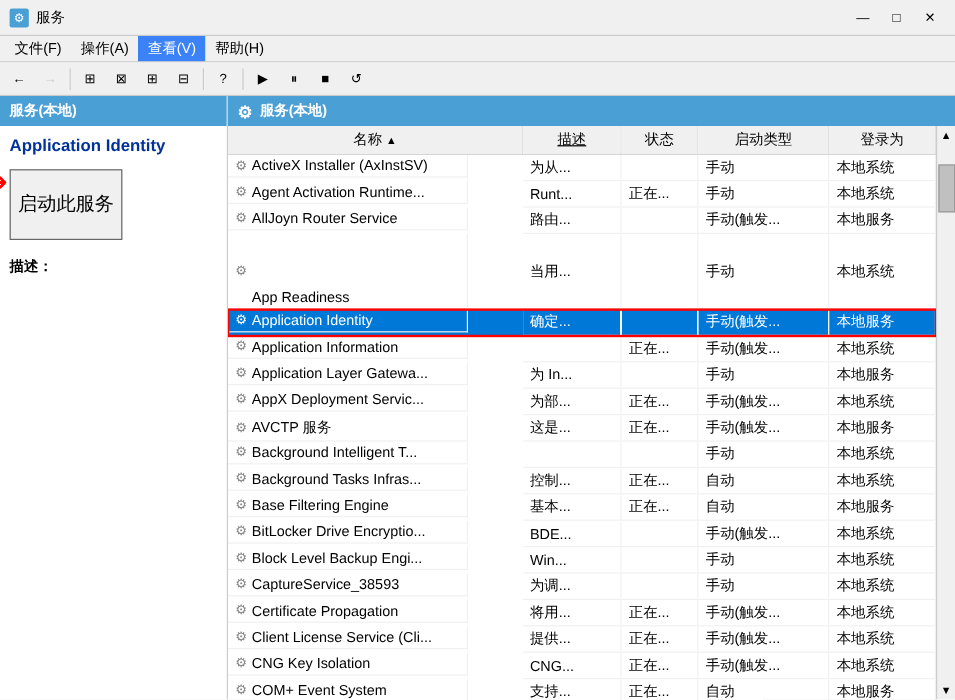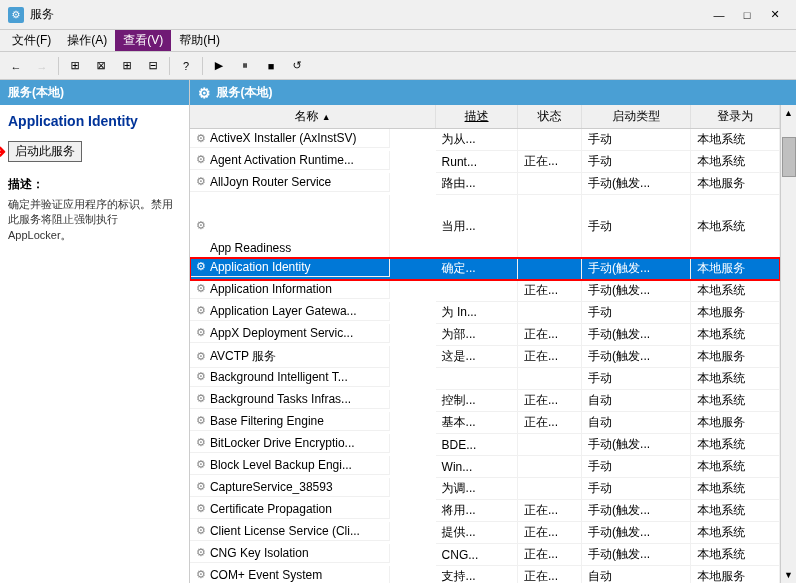--- a/index.html
+++ b/index.html
@@ -81,24 +81,24 @@
       color: white;
       padding: 4px 8px;
       font-size: 12px;
       font-weight: bold;
     }
     .left-panel-body { padding: 8px; overflow-y: auto; flex: 1; }
     .service-name { font-size: 14px; font-weight: bold; color: #003399; margin-bottom: 8px; }
     .start-link {
       display: inline-block;
       border: 1px solid #666;
-      padding: 1px 6px;
+      padding: 18px 6px;
       cursor: pointer;
       color: #000;
-      font-size: 12px;
+      font-size: 16px;
       background: #f0f0f0;
       position: relative;
     }
     .arrow-indicator {
       color: red;
       font-size: 18px;
       position: absolute;
       left: -20px;
       top: -5px;
     }
@@ -186,21 +186,21 @@
   <div class="title-bar-controls">
     <button class="title-btn">—</button>
     <button class="title-btn">□</button>
     <button class="title-btn close">✕</button>
   </div>
 </div>
 
 <div class="menu-bar">
   <span class="menu-item">文件(F)</span>
   <span class="menu-item">操作(A)</span>
-  <span class="menu-item" style="background:#701a75;color:white;">查看(V)</span>
+  <span class="menu-item" style="background:#3b82f6;color:white;">查看(V)</span>
   <span class="menu-item">帮助(H)</span>
 </div>
 
 <div class="toolbar">
   <button class="toolbar-btn">←</button>
   <button class="toolbar-btn" style="color:#ccc;">→</button>
   <div class="toolbar-sep"></div>
   <button class="toolbar-btn">⊞</button>
   <button class="toolbar-btn">⊠</button>
   <button class="toolbar-btn">⊞</button>
@@ -220,21 +220,20 @@
     <div class="left-panel-header">
       <span>服务(本地)</span>
     </div>
     <div class="left-panel-body">
       <div class="service-name">Application Identity</div>
       <div style="position:relative; display:inline-block; margin-top:4px;">
         <span class="arrow-indicator" style="position:absolute; left:-18px; top:-2px; color:red; font-size:20px;">➜</span>
         <span class="start-link">启动此服务</span>
       </div>
       <div class="description-title" style="margin-top:14px;">描述：</div>
-      <div class="description-text">确定并验证应用程序的标识。禁用此服务将阻止强制执行 AppLocker。</div>
     </div>
 
   </div>
 
   <div class="right-panel">
     <div class="right-panel-header">
       <span class="right-panel-header-icon">⚙</span>
       <span>服务(本地)</span>
     </div>
     <div class="table-scroll" style="display:flex; flex:1; overflow:hidden;">

